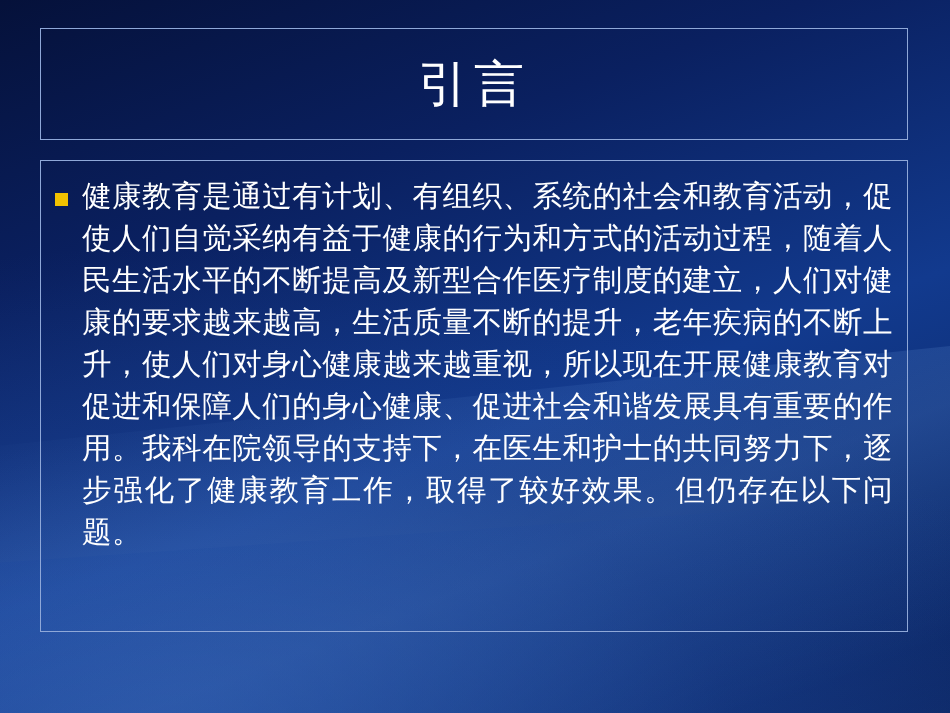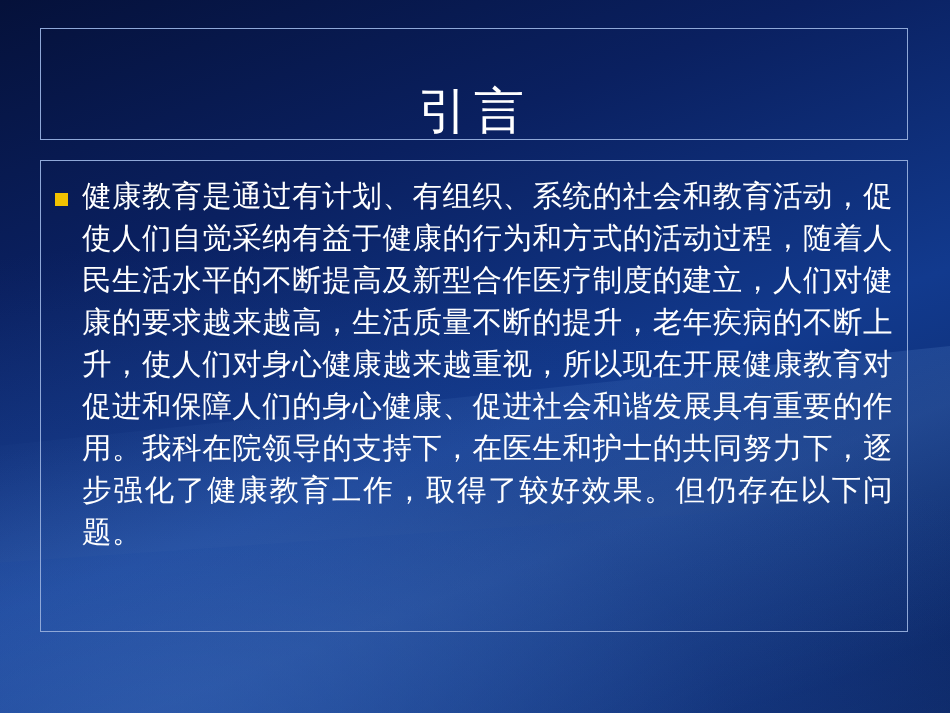--- a/index.html
+++ b/index.html
@@ -44,21 +44,21 @@
   }
   .title-box {
     position: absolute;
     left: 40px;
     top: 28px;
     width: 868px;
     height: 112px;
     border: 1px solid #8fa8d8;
     box-sizing: border-box;
     display: flex;
-    align-items: flex-end;
+    align-items: center;
     justify-content: center;
   }
   .title-text {
     color: #ffffff;
     font-size: 50px;
     line-height: 1.1;
     letter-spacing: 6px;
     font-weight: normal;
     text-align: center;
   }

